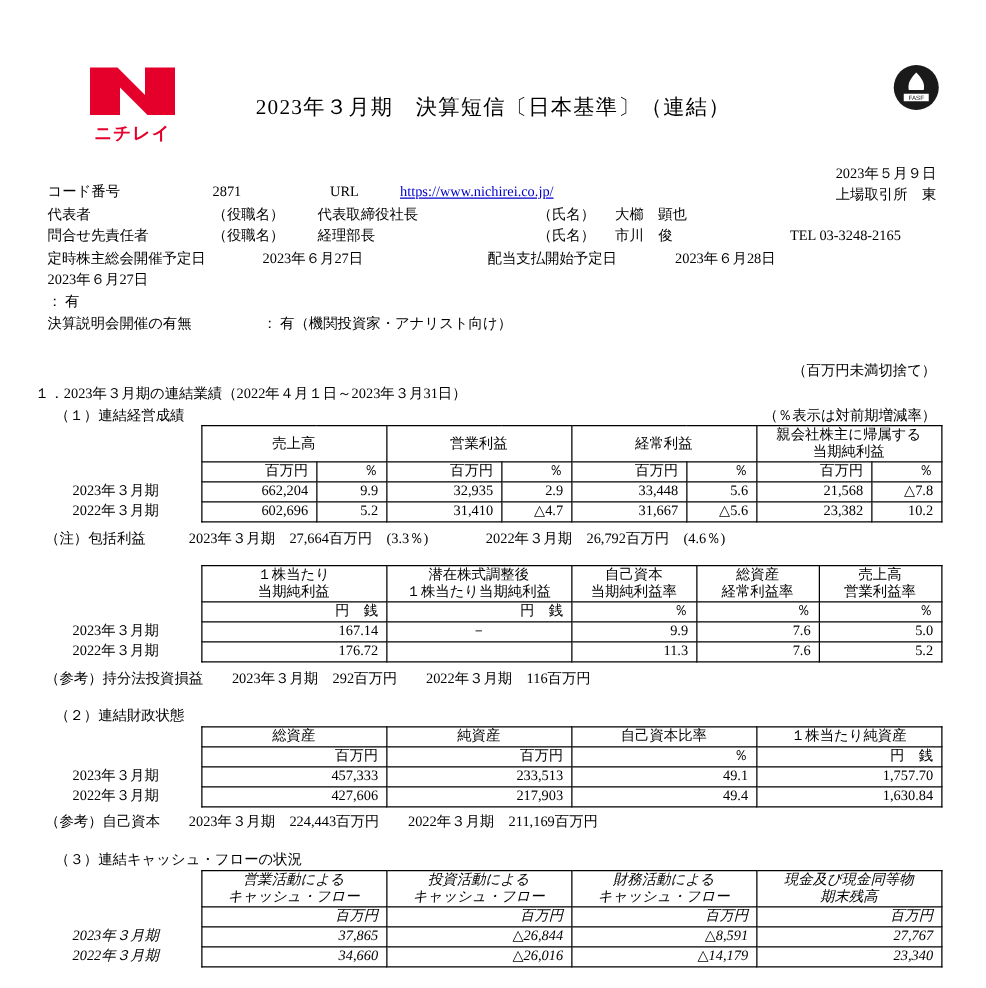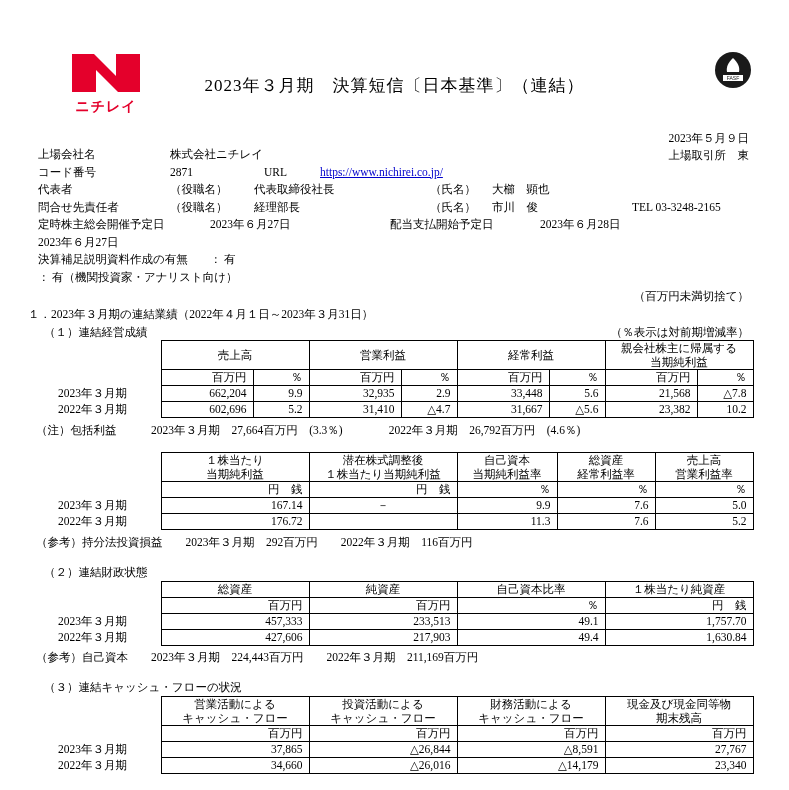--- a/index.html
+++ b/index.html
@@ -73,24 +73,20 @@
       <rect x="10" y="25" width="20" height="6" fill="#ffffff"></rect>
       <text x="20" y="30" font-size="5" text-anchor="middle" fill="#1a1a1a" font-family="Liberation Sans, sans-serif">FASF</text>
     </svg>
   </div>
 
   <div class="date-right">2023年５月９日</div>
   <div class="exch-right">上場取引所　東</div>
 
   <div class="meta">
     <div class="meta-row">
-      <span class="m-l">上場会社名</span>
-      <span class="m-v">株式会社ニチレイ</span>
-    </div>
-    <div class="meta-row">
       <span class="m-l">コード番号</span>
       <span style="width:94px">2871</span>
       <span style="width:56px">URL</span>
       <span class="url">https://www.nichirei.co.jp/</span>
     </div>
     <div class="meta-row">
       <span class="m-l">代表者</span>
       <span class="lbl-job">（役職名）</span>
       <span style="width:176px">代表取締役社長</span>
       <span style="width:62px">（氏名）</span>
@@ -107,25 +103,25 @@
     <div class="meta-row">
       <span style="width:172px">定時株主総会開催予定日</span>
       <span style="width:180px">2023年６月27日</span>
       <span style="width:150px">配当支払開始予定日</span>
       <span>2023年６月28日</span>
     </div>
     <div class="meta-row">
       <span>2023年６月27日</span>
     </div>
     <div class="meta-row">
-      <span style="width:172px">決算補足説明資料作成の有無</span>
       <span style="width:14px">：</span>
       <span>有</span>
     </div>
     <div class="meta-row">
+      <span style="width:172px">決算説明会開催の有無</span>
       <span style="width:14px">：</span>
       <span>有（機関投資家・アナリスト向け）</span>
     </div>
   </div>
 
   <div class="note-right">（百万円未満切捨て）</div>
 
   <div class="sec" style="left:28px;top:307px;">１．2023年３月期の連結業績（2022年４月１日～2023年３月31日）</div>
   <div class="sec" style="left:44px;top:325px;">（１）連結経営成績</div>
   <div class="pct-note" style="top:325px;">（％表示は対前期増減率）</div>
@@ -280,21 +276,21 @@
       <td class="num">49.4</td>
       <td class="num">1,630.84</td>
     </tr>
   </tbody>
     </table>
 
   <div class="free" style="left:36px;top:650px;text-align:center;">（参考）自己資本　　2023年３月期　224,443百万円　　2022年３月期　211,169百万円</div>
 
   <div class="sec" style="left:44px;top:680px;">（３）連結キャッシュ・フローの状況</div>
 
-  <table class="fin" style="left:36px;top:696px;width:717px;">
+  <table class="fin" style="left:36px;top:696px;width:717px;font-style:italic;">
     <colgroup>
       <col style="width:125px">
         <col style="width:148px">
         <col style="width:148px">
       <col style="width:148px">
         <col style="width:148px">
     </colgroup>
     <tbody>
         <tr>
       <td class="nb"></td>

